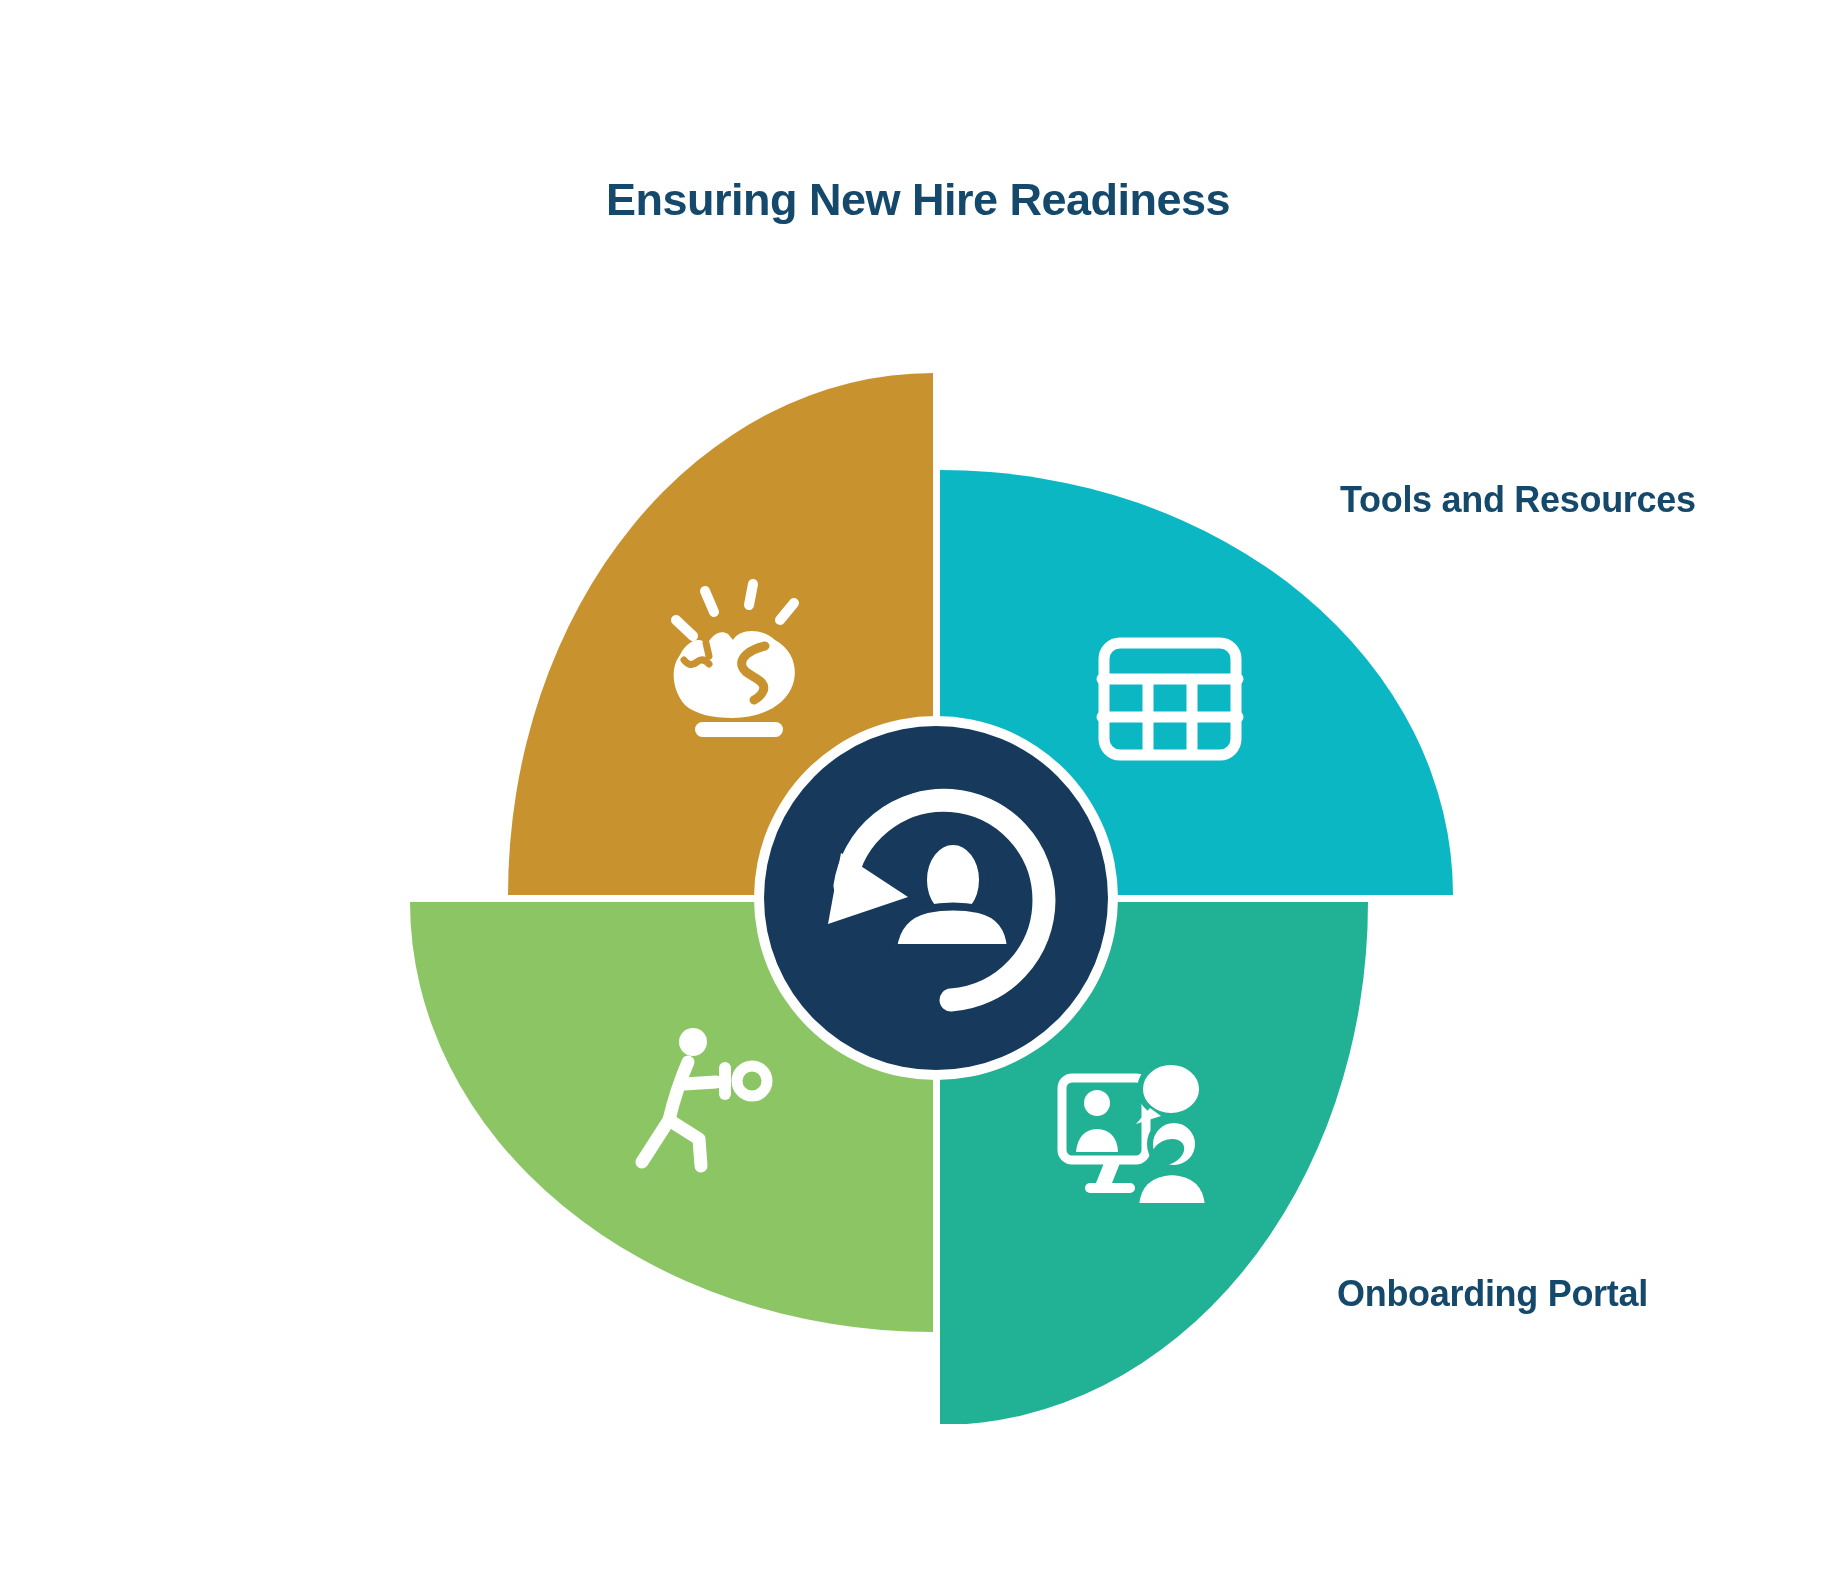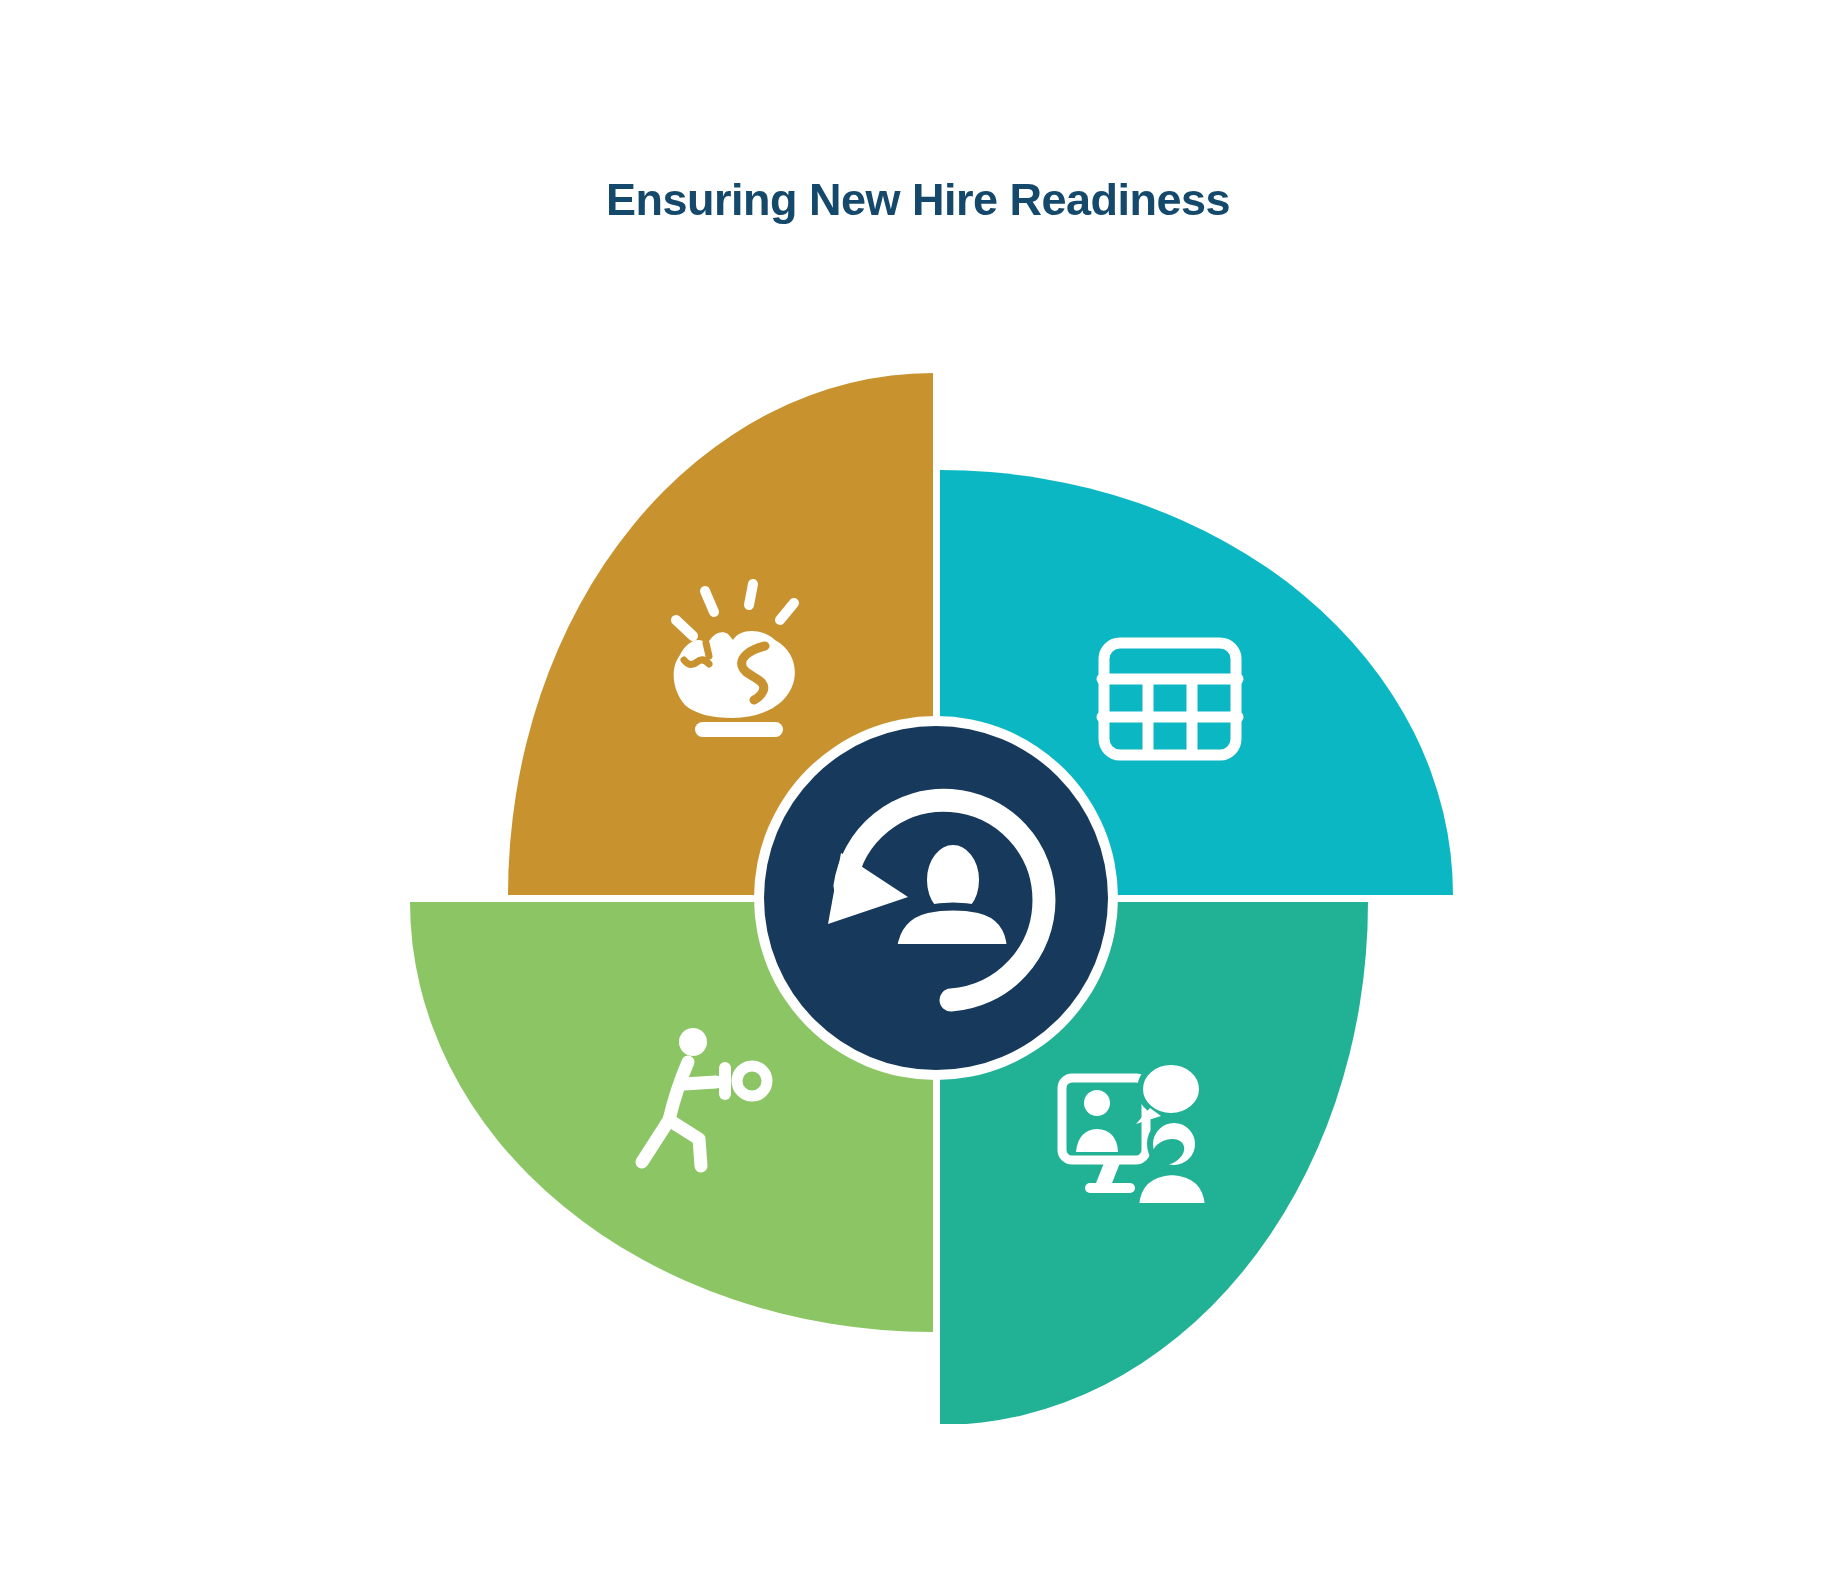--- a/index.html
+++ b/index.html
@@ -27,20 +27,22 @@
   .q-label.bl{left:256px;top:1273px;}
   .q-label.br{left:1337px;top:1273px;}
 </style>
 </head>
 <body>
 
 <div class="canvas">
 
   <div class="title">Ensuring New Hire Readiness</div>
 
+  <div class="q-label tr">Tools and Resources</div>
+  <div class="q-label br">Onboarding Portal</div>
 
   <svg class="wheel-svg" viewBox="0 0 1836 1592">
 
     <path d="M933,373 A425,522 0 0 0 508,895 L933,895 Z" fill="#C8932F"></path>
     <path d="M940,470 A513,425 0 0 1 1453,895 L940,895 Z" fill="#0CB7C4"></path>
     <path d="M410,902 A523,430 0 0 0 933,1332 L933,902 Z" fill="#8BC564"></path>
     <path d="M1368,902 A428,523 0 0 1 940,1425 L940,902 Z" fill="#21B194"></path>
 
     <g>
       <g stroke="#FFFFFF" stroke-width="10" stroke-linecap="round">

